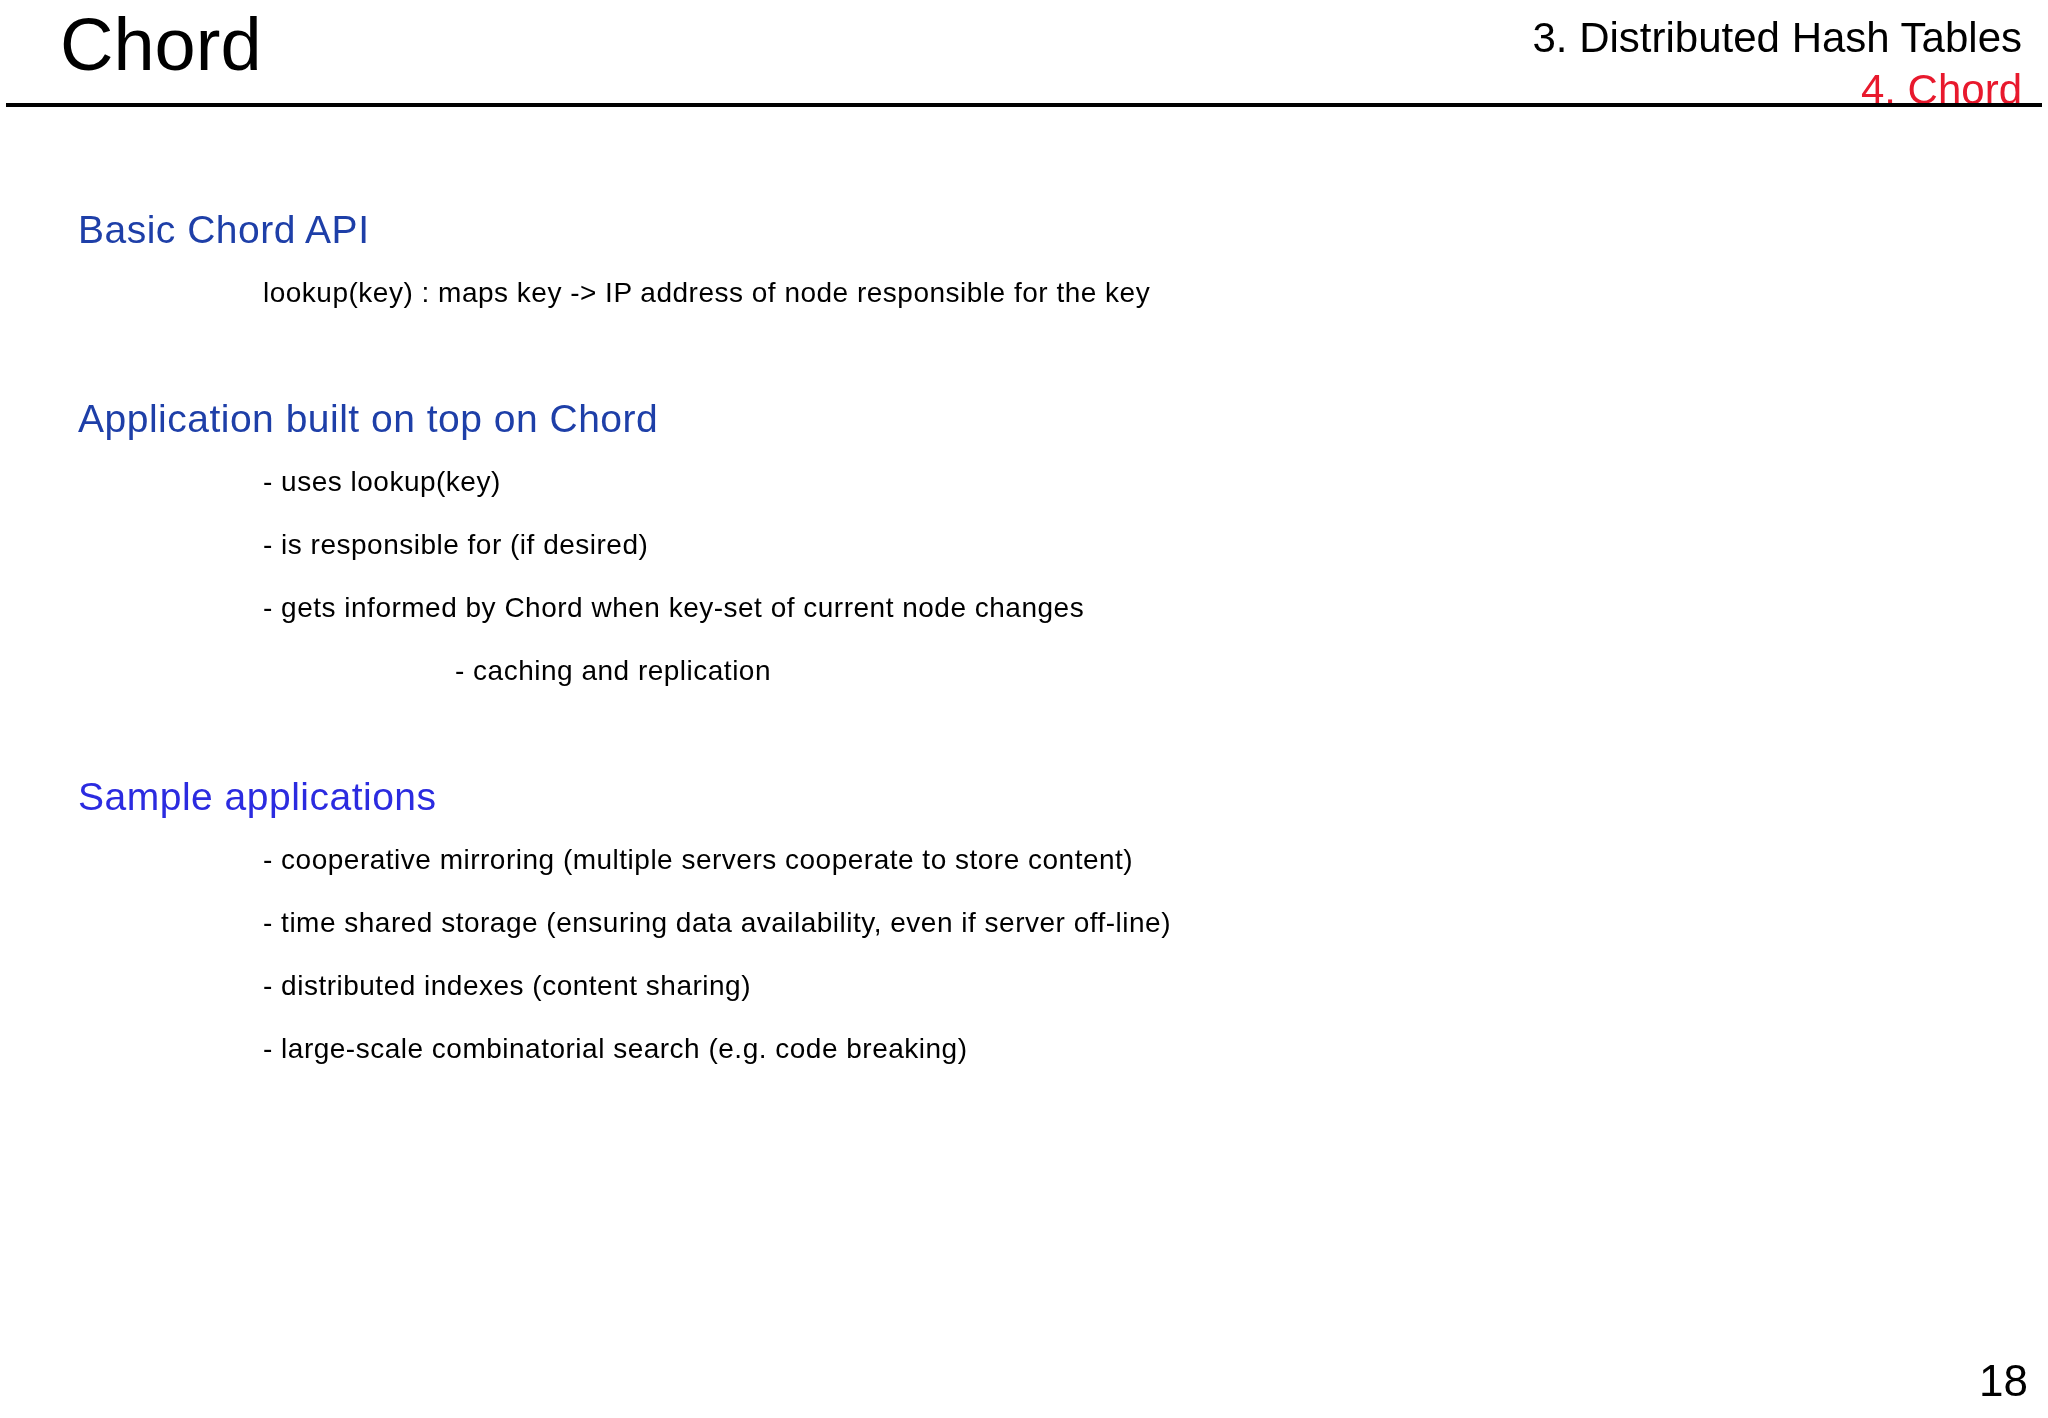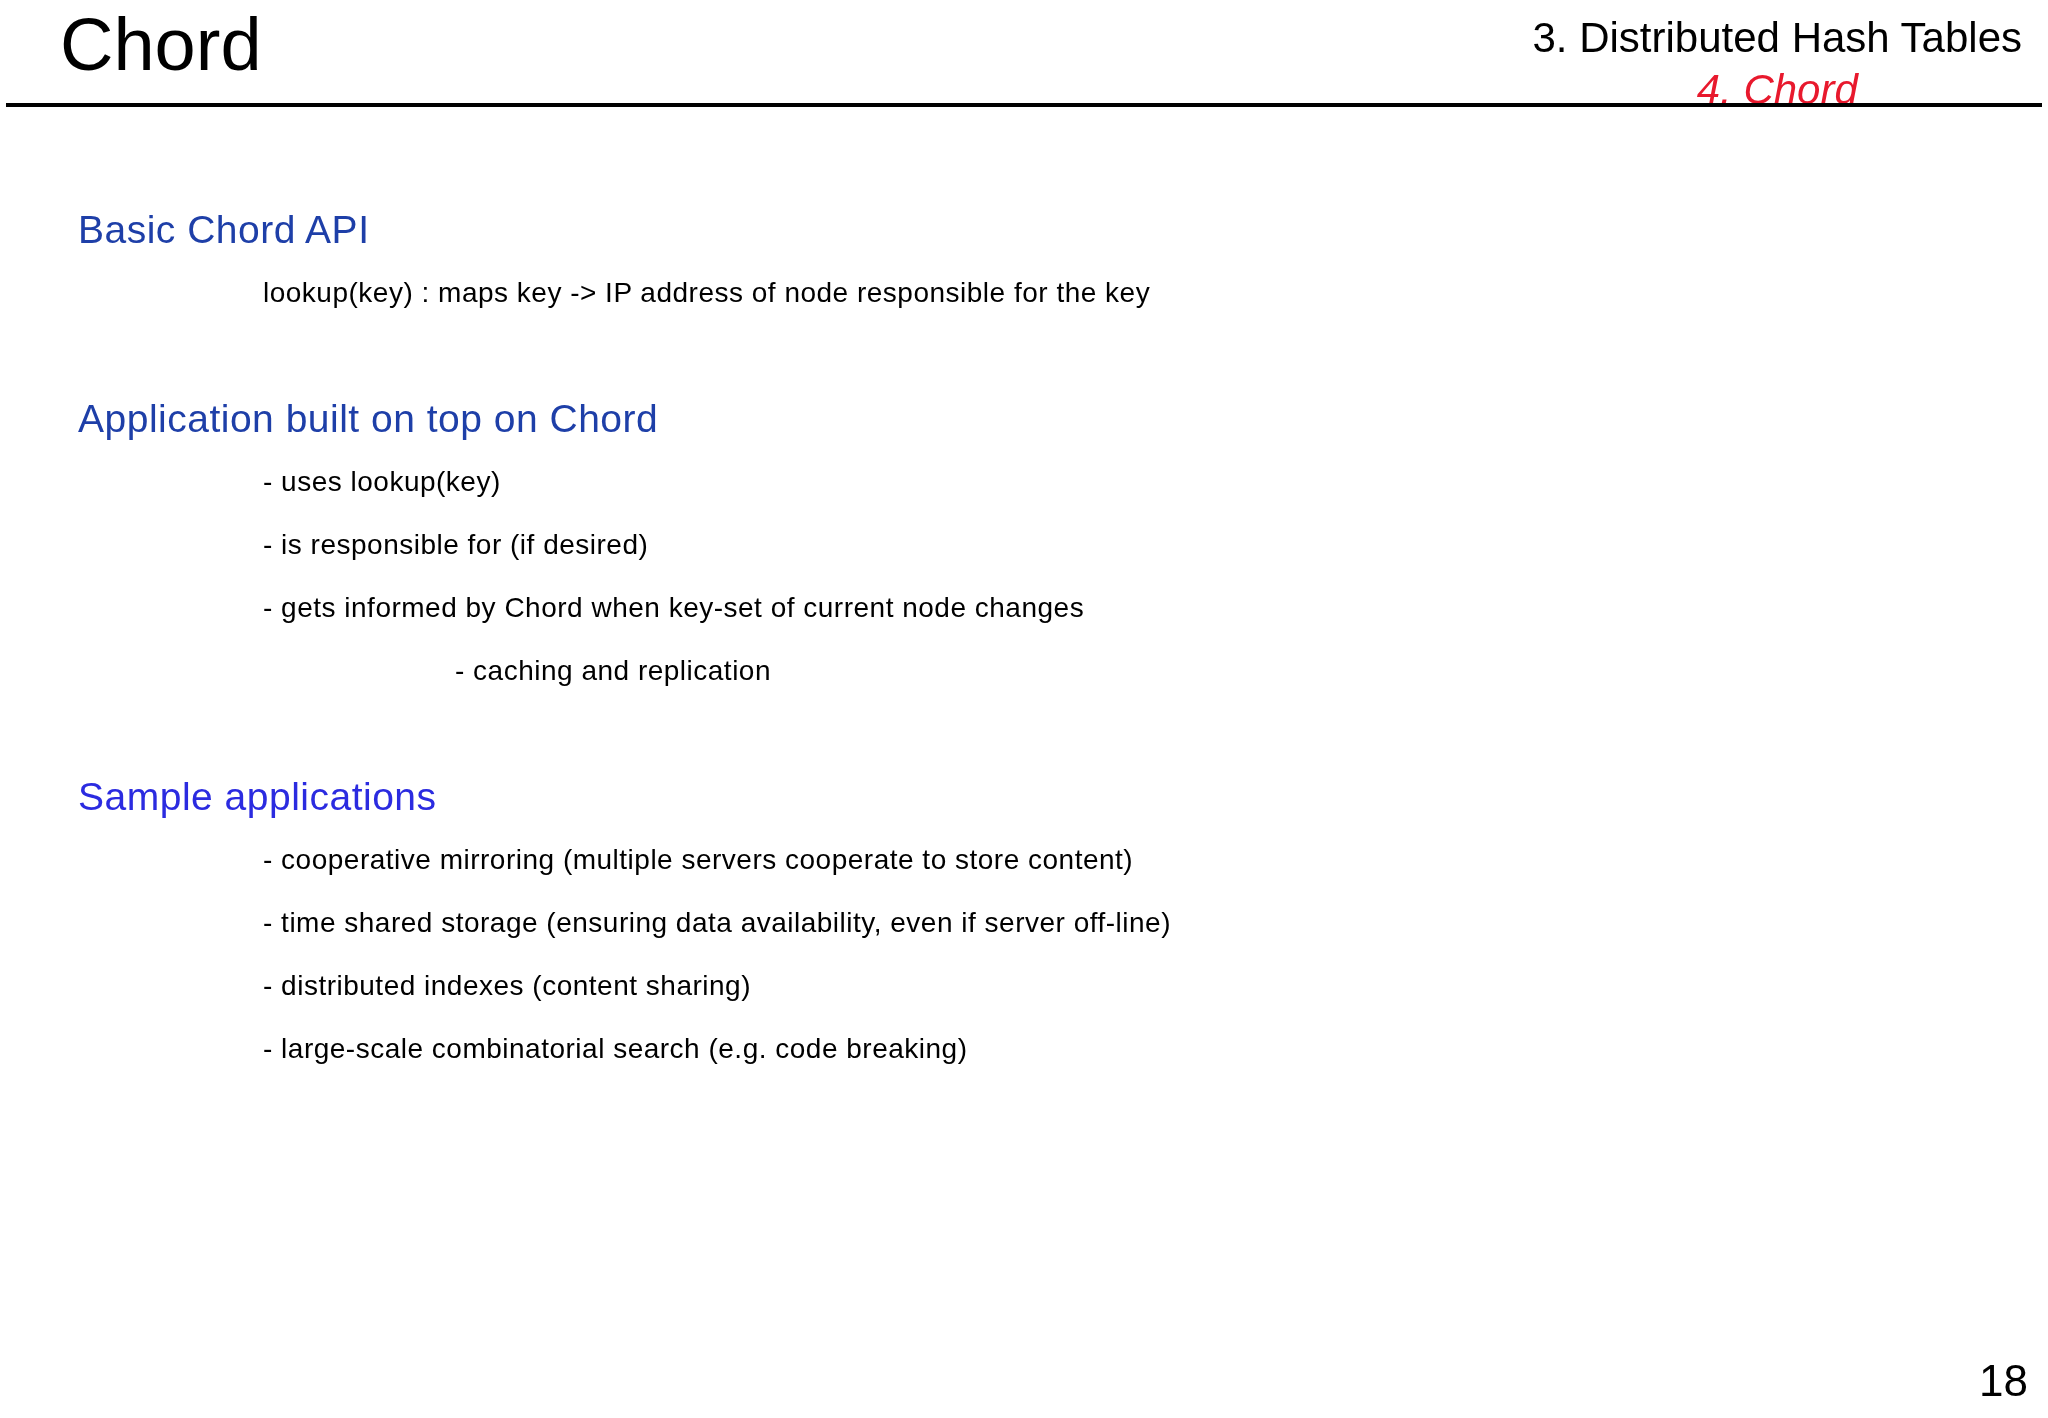--- a/index.html
+++ b/index.html
@@ -26,26 +26,26 @@
     font-size: 74px;
     line-height: 1.05;
     font-weight: 400;
     letter-spacing: 0;
     color: var(--text, #000);
   }
   .hdr-right {
     position: absolute;
     right: 26px;
     top: 12px;
-    text-align: center;
+    text-align: right;
     font-size: 42px;
     line-height: 52px;
   }
   .hdr-right .chapter { color: var(--text, #000); }
-  .hdr-right .section { color: var(--accent_red, #e8192d); font-style: italic; }
+  .hdr-right .section { color: var(--accent_red, #e8192d); }
   .rule {
     position: absolute;
     left: 6px;
     right: 6px;
     top: 103px;
     height: 4px;
     background: var(--rule_black, #000);
     border: none;
     margin: 0;
   }

